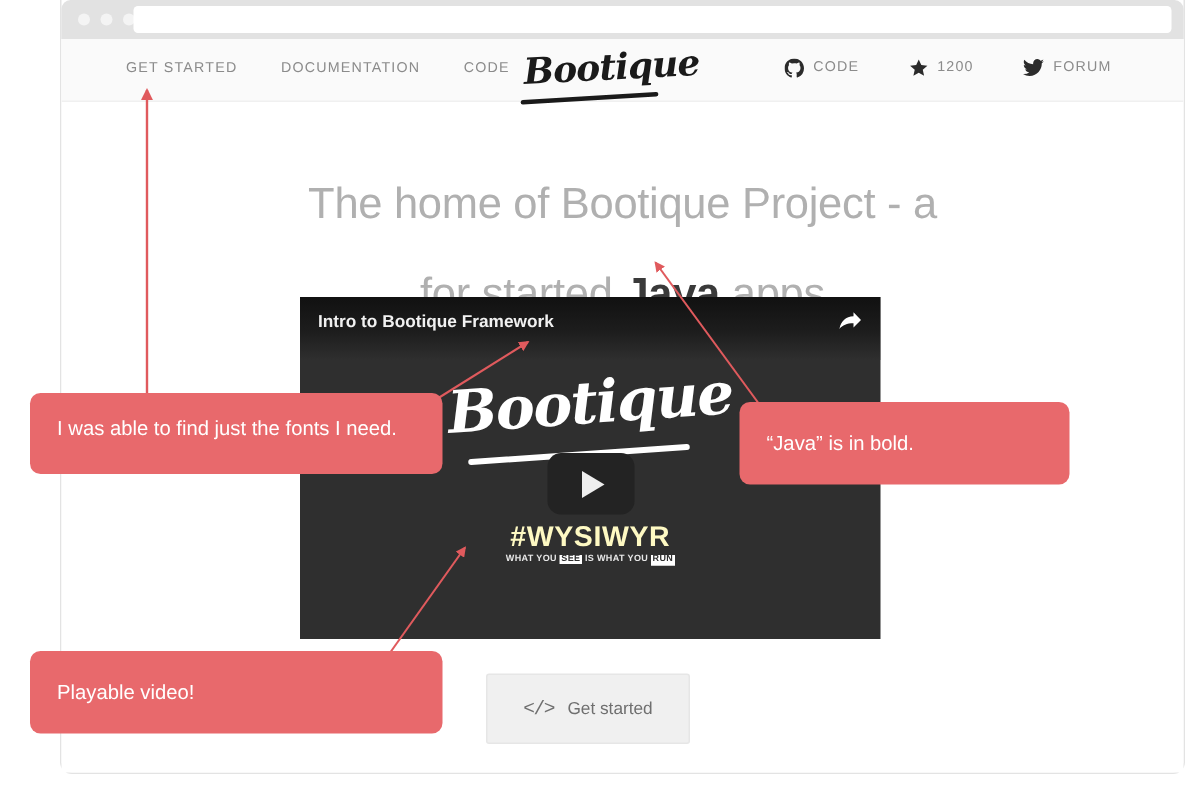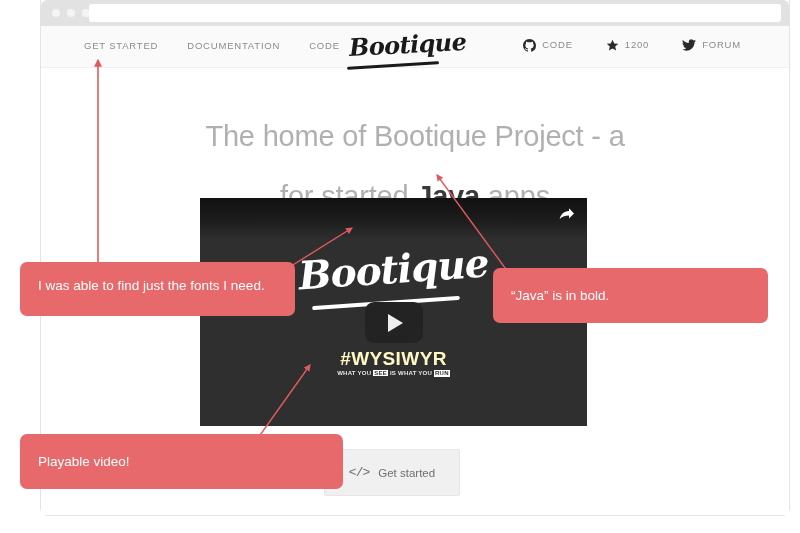--- a/index.html
+++ b/index.html
@@ -329,29 +329,29 @@
   }
   #callout-fonts {
     left: 20px;
     top: 262px;
     width: 275px;
     height: 54px;
   }
   #callout-java {
     left: 493px;
     top: 268px;
-    width: 275px;
+    width: 220px;
     height: 55px;
     display: flex;
     align-items: center;
   }
   #callout-video {
     left: 20px;
     top: 434px;
-    width: 323px;
+    width: 275px;
     height: 55px;
     display: flex;
     align-items: center;
   }
 </style>
 </head>
 <body>
 
 <div id="browser-window">
 
@@ -406,20 +406,21 @@
     </div>
 
     <h1 id="hero-heading">
       <span>The home of Bootique Project - a</span><br>
       <br>
       <span>for started </span><span class="bold-word">Java</span><span> apps</span>
     </h1>
 
     <div id="video-player">
       <div id="video-topbar"></div>
+      <div id="video-title">Intro to Bootique Framework</div>
       <div id="video-share-icon">
         <svg width="16" height="14" viewBox="0 0 16 14" aria-hidden="true">
           <path fill="#ffffff" d="M11 1.2v2.7C5.8 4.2 2.8 7 1.6 12.3c2.2-2.6 4.9-3.8 9.4-3.8v2.9L16 6.4 11 1.2z"></path>
         </svg>
       </div>
 
       <div id="video-brand">Bootique</div>
       <div id="video-brand-underline"></div>
 
       <div id="play-button">

